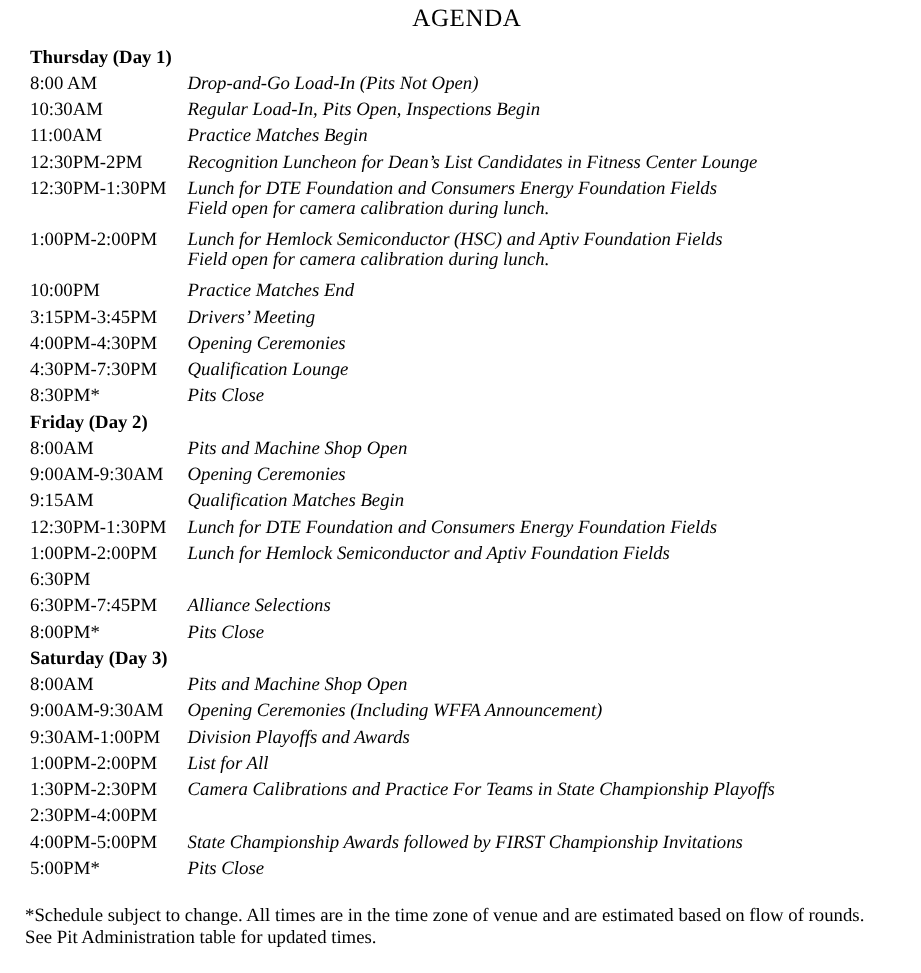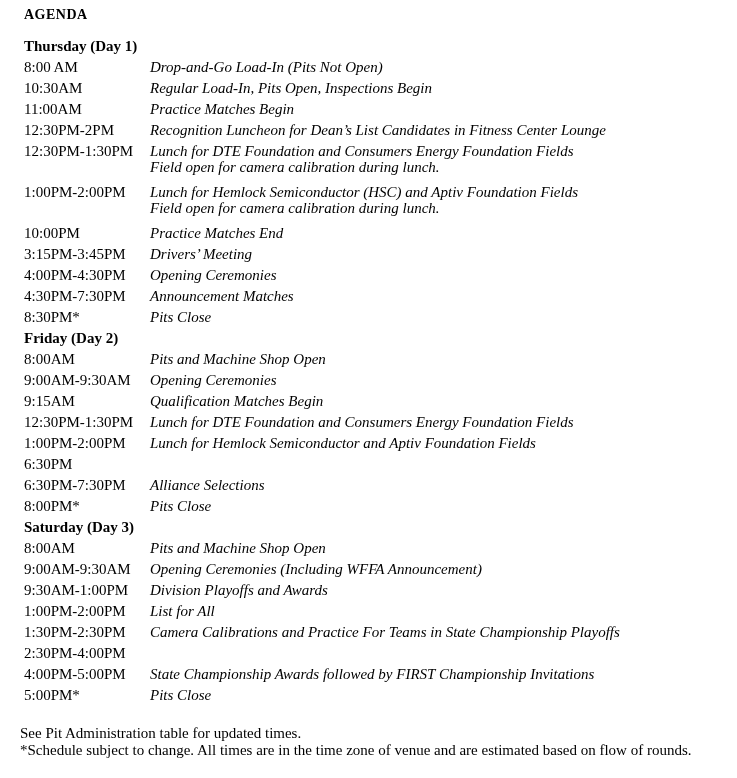--- a/index.html
+++ b/index.html
@@ -7,25 +7,26 @@
     width: 737px;
     height: 778px;
     background: #ffffff;
     color: #000000;
     font-family: "Liberation Serif", "DejaVu Serif", serif;
     font-size: 15px;
     overflow: hidden;
   }
   .page { padding: 6px 14px 0 20px; }
   .title {
-    font-size: 14px;
-    font-weight: bold;
+    font-size: 20px;
+    font-weight: normal;
     letter-spacing: 0.5px;
     line-height: 18px;
     margin: 0 0 0 4px;
+    text-align: center;
   }
   .days { margin: 14px 0 0 4px; }
   .day-header {
     font-weight: bold;
     line-height: 16px;
     margin: 0 0 5px 0;
   }
   .event {
     display: flex;
     line-height: 16px;
@@ -96,21 +97,21 @@
         </div>
         <div class="event">
           <span class="event-time">4:00PM-4:30PM</span>
           <span class="event-desc">
             <div>Opening Ceremonies</div>
           </span>
         </div>
         <div class="event">
           <span class="event-time">4:30PM-7:30PM</span>
           <span class="event-desc">
-            <div>Announcement Matches</div>
+            <div>Qualification Lounge</div>
           </span>
         </div>
         <div class="event">
           <span class="event-time">8:30PM*</span>
           <span class="event-desc">
             <div>Pits Close</div>
           </span>
         </div>
       </div>
       <div>
@@ -142,21 +143,21 @@
         <div class="event">
           <span class="event-time">1:00PM-2:00PM</span>
           <span class="event-desc">
             <div>Lunch for Hemlock Semiconductor and Aptiv Foundation Fields</div>
           </span>
         </div>
         <div class="event">
           <span class="event-time">6:30PM</span>
         </div>
         <div class="event">
-          <span class="event-time">6:30PM-7:30PM</span>
+          <span class="event-time">6:30PM-7:45PM</span>
           <span class="event-desc">
             <div>Alliance Selections</div>
           </span>
         </div>
         <div class="event">
           <span class="event-time">8:00PM*</span>
           <span class="event-desc">
             <div>Pits Close</div>
           </span>
         </div>
@@ -204,16 +205,16 @@
         </div>
         <div class="event">
           <span class="event-time">5:00PM*</span>
           <span class="event-desc">
             <div>Pits Close</div>
           </span>
         </div>
       </div>
     </div>
   <div class="footnote">
+    <div>*Schedule subject to change. All times are in the time zone of venue and are estimated based on flow of rounds.</div>
     <div>See Pit Administration table for updated times.</div>
-    <div>*Schedule subject to change. All times are in the time zone of venue and are estimated based on flow of rounds.</div>
   </div>
 </div>
 
 </body></html>

